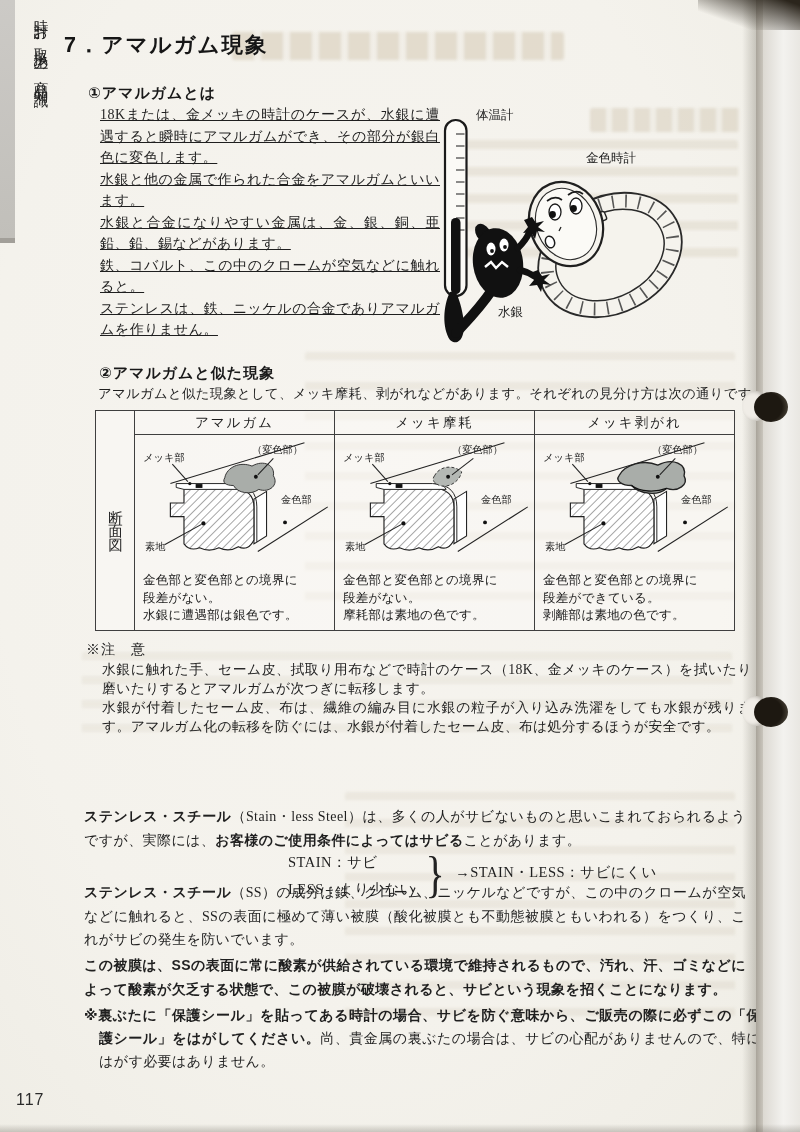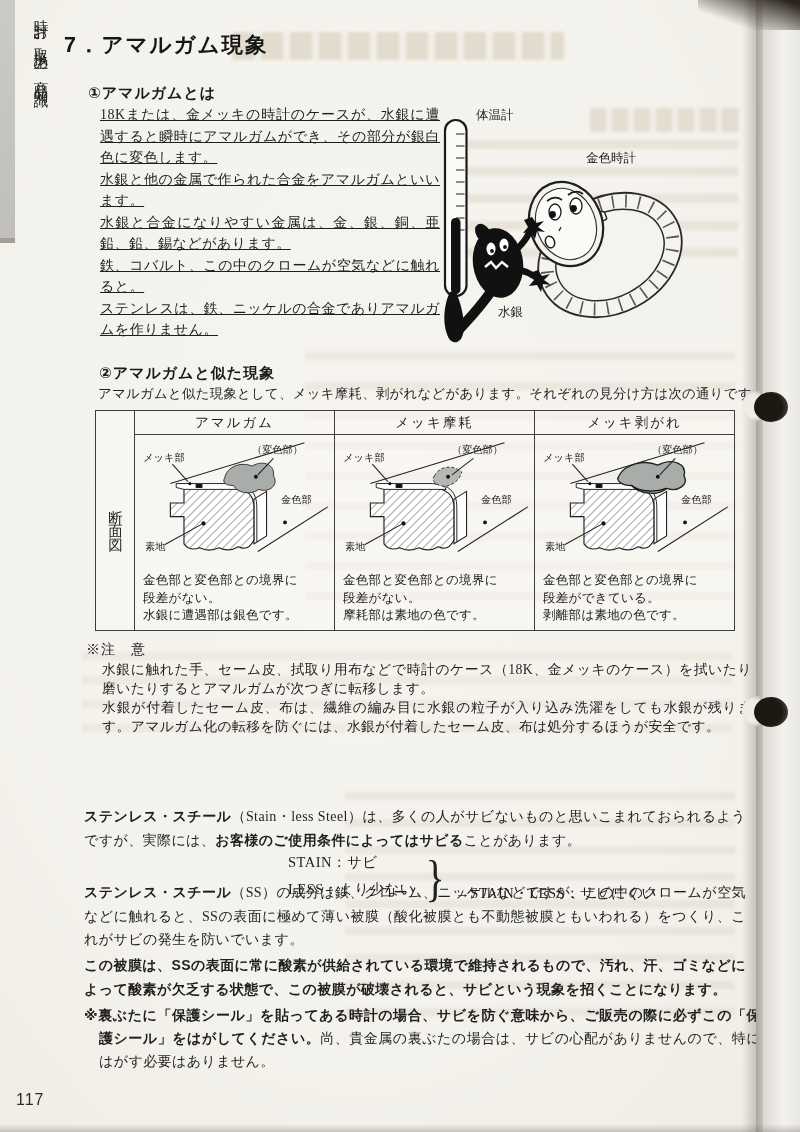--- a/index.html
+++ b/index.html
@@ -32,21 +32,21 @@
   .xt-side{grid-row:1/3;display:flex;align-items:center;justify-content:center;}
   .xt-side span{writing-mode:vertical-rl;font-size:14.5px;letter-spacing:14px;color:#222;}
   .xt-hd{border-left:1.4px solid #3f3f3f;border-bottom:1.4px solid #3f3f3f;
     display:flex;align-items:center;justify-content:center;font-size:13.5px;letter-spacing:2px;color:#1d1d1d;}
   .xt-cell{border-left:1.4px solid #3f3f3f;display:flex;flex-direction:column;}
   .xt-cap{white-space:pre-line;font-size:12.5px;line-height:17.5px;padding:1px 4px 5px 8px;
     letter-spacing:.3px;color:#202020;}
   .dlab{font-size:10.5px;font-family:"Liberation Sans","DejaVu Sans",sans-serif;fill:#1d1d1d;}
   .ln{stroke:#222;stroke-width:1.1;}
   
-  .formula{left:288px;top:849px;display:flex;align-items:flex-end;gap:8px;}
+  .formula{left:288px;top:849px;display:flex;align-items:flex-start;gap:8px;}
   .f-left div{font-size:14.5px;line-height:27px;letter-spacing:.5px;}
   .f-brace{font-size:50px;font-weight:300;line-height:50px;transform:scaleX(.8);color:#222;}
   .f-res{font-size:14.5px;letter-spacing:.5px;padding-top:14px;}
   
   .pagenum{left:16px;top:1091px;font-size:16px;letter-spacing:1px;color:#2b2b2b;
     font-family:"Liberation Sans","DejaVu Sans",sans-serif;}
   .edge-shade{left:742px;top:0;width:14px;height:1132px;
     background:linear-gradient(to right,rgba(90,85,72,0),rgba(90,85,72,.28));}
   .edge-line{left:756px;top:0;width:7px;height:1132px;
     background:linear-gradient(to right,#a9a49a,#c9c5bc);}

